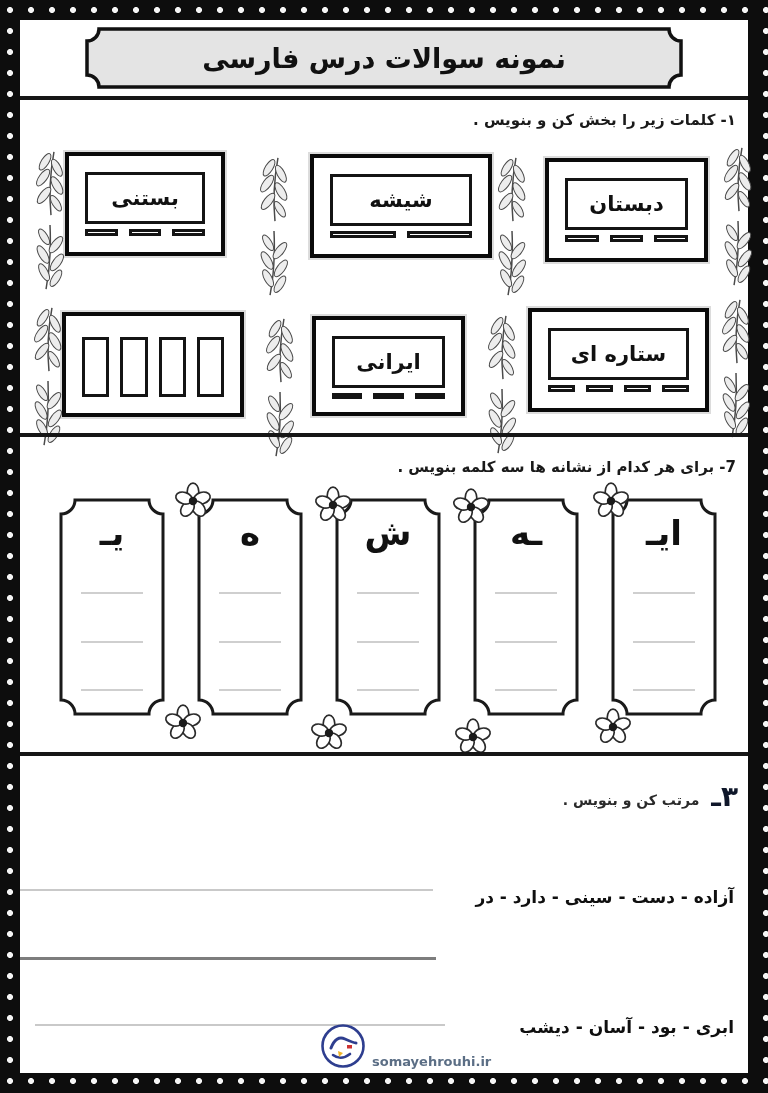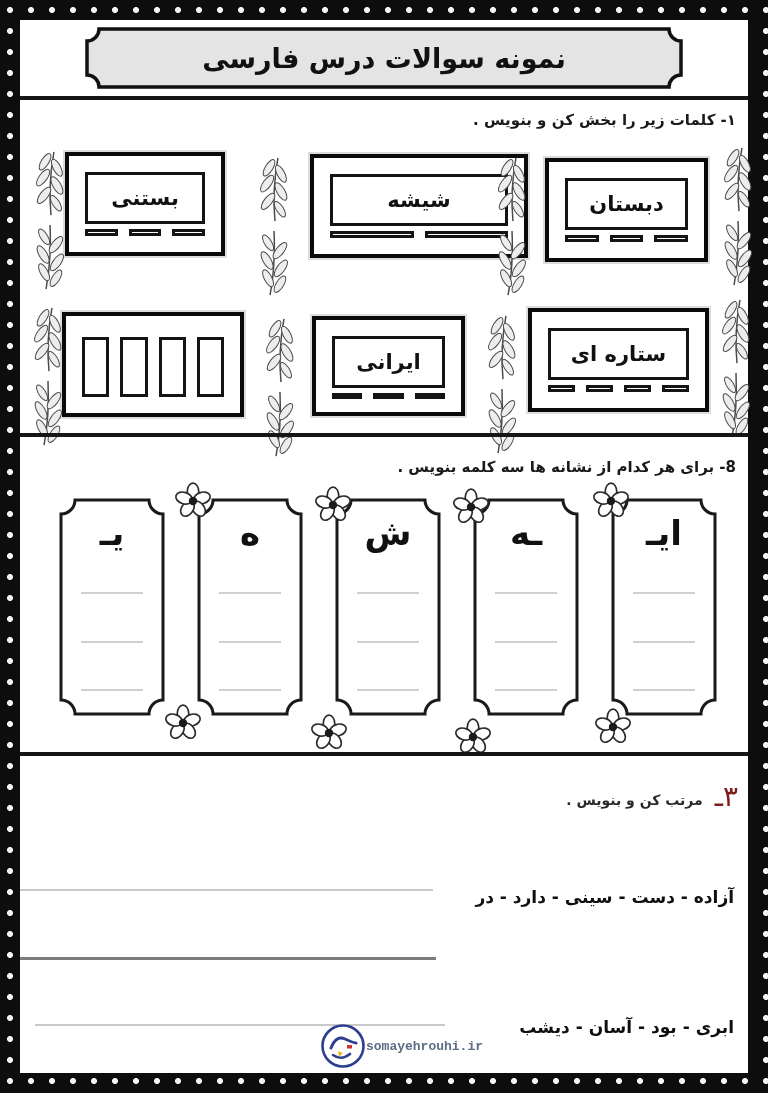--- a/index.html
+++ b/index.html
@@ -27,27 +27,27 @@
   .leaf{position:absolute;width:44px;height:148px;}
   .flower{position:absolute;width:42px;height:42px;}
   .letter-card{position:absolute;top:477px;width:108px;height:220px;}
   .card-frame{position:absolute;inset:0;width:100%;height:100%;}
   .card-letter{position:absolute;top:16px;left:0;right:0;text-align:center;font-size:34px;
     font-weight:bold;color:#111;direction:rtl;}
   .card-lines{position:absolute;left:21%;right:21%;top:95px;bottom:26px;display:flex;
     flex-direction:column;justify-content:space-between;}
   .writing-line{height:2px;background:#cfcfcf;}
   .s3head{position:absolute;right:10px;top:760px;display:flex;direction:rtl;align-items:center;gap:12px;}
-  .s3num{font-size:28px;font-weight:normal;color:#7f1d1d;}
+  .s3num{font-size:28px;font-weight:bold;color:#0f172a;}
   .s3instr{font-size:14px;font-weight:bold;color:#2a2a2a;padding-top:6px;}
   .s3row{position:absolute;right:14px;direction:rtl;text-align:right;font-weight:bold;
     font-size:17px;color:#0f0f0f;line-height:26px;}
   .ansline{position:absolute;height:2px;background:#c9c9c9;}
   .ansline.dark{height:3px;background:#7d7d7d;}
-  .watermark{position:absolute;left:300px;top:1003px;display:flex;align-items:center;gap:0;font-family:Liberation Mono, monospace;}
+  .watermark{position:absolute;left:300px;top:1003px;display:flex;align-items:flex-end;gap:6px;}
   .wm-text{font-size:13px;font-weight:bold;color:#5b6e85;}
   .defs-holder{position:absolute;width:0;height:0;overflow:hidden;}
 </style>
 </head>
 <body>
 
 <svg class="defs-holder" aria-hidden="true">
   <defs>
     <symbol id="leaf-symbol" viewBox="0 0 44 150">
       <g stroke="#4a4a4a" stroke-width="1" fill="#ededed">
@@ -94,21 +94,21 @@
     <div class="instr" style="top:88px">۱- کلمات زیر را بخش کن و بنویس .</div>
 
     <div class="word-box" style="left:525px;top:138px;width:163px;height:104px">
       <div class="word-area">دبستان</div>
       <div class="parts-row">
           <div class="part-box"></div>
           <div class="part-box"></div>
           <div class="part-box"></div>
         </div>
     </div>
-    <div class="word-box" style="left:290px;top:134px;width:218px;height:104px">
+    <div class="word-box" style="left:290px;top:134px;width:182px;height:104px">
       <div class="word-area">شیشه</div>
       <div class="parts-row">
           <div class="part-box"></div>
           <div class="part-box"></div>
         </div>
     </div>
     <div class="word-box" style="left:45px;top:132px;width:160px;height:104px">
       <div class="word-area">بستنی</div>
       <div class="parts-row">
           <div class="part-box"></div>
@@ -163,21 +163,21 @@
       </svg>
     <svg class="leaf" style="left:460px;top:290px">
         <use href="#leaf-symbol"></use>
       </svg>
     <svg class="leaf" style="left:694px;top:274px">
         <use href="#leaf-symbol"></use>
       </svg>
 
     <div class="divider" style="top:413px"></div>
 
-    <div class="instr" style="top:435px">8- برای هر کدام از نشانه ها سه کلمه بنویس .</div>
+    <div class="instr" style="top:435px">7- برای هر کدام از نشانه ها سه کلمه بنویس .</div>
 
     <div class="letter-card" style="left:590px">
       <svg class="card-frame" viewBox="0 0 108 220">
         <path d="M17 3 L91 3 A14 14 0 0 0 105 17 L105 203 A14 14 0 0 0 91 217 L17 217 A14 14 0 0 0 3 203 L3 17 A14 14 0 0 0 17 3 Z" fill="#fff" stroke="#1a1a1a" stroke-width="3"></path>
       </svg>
       <div class="card-letter">ایـ</div>
       <div class="card-lines">
           <div class="writing-line"></div>
           <div class="writing-line"></div>
           <div class="writing-line"></div>

